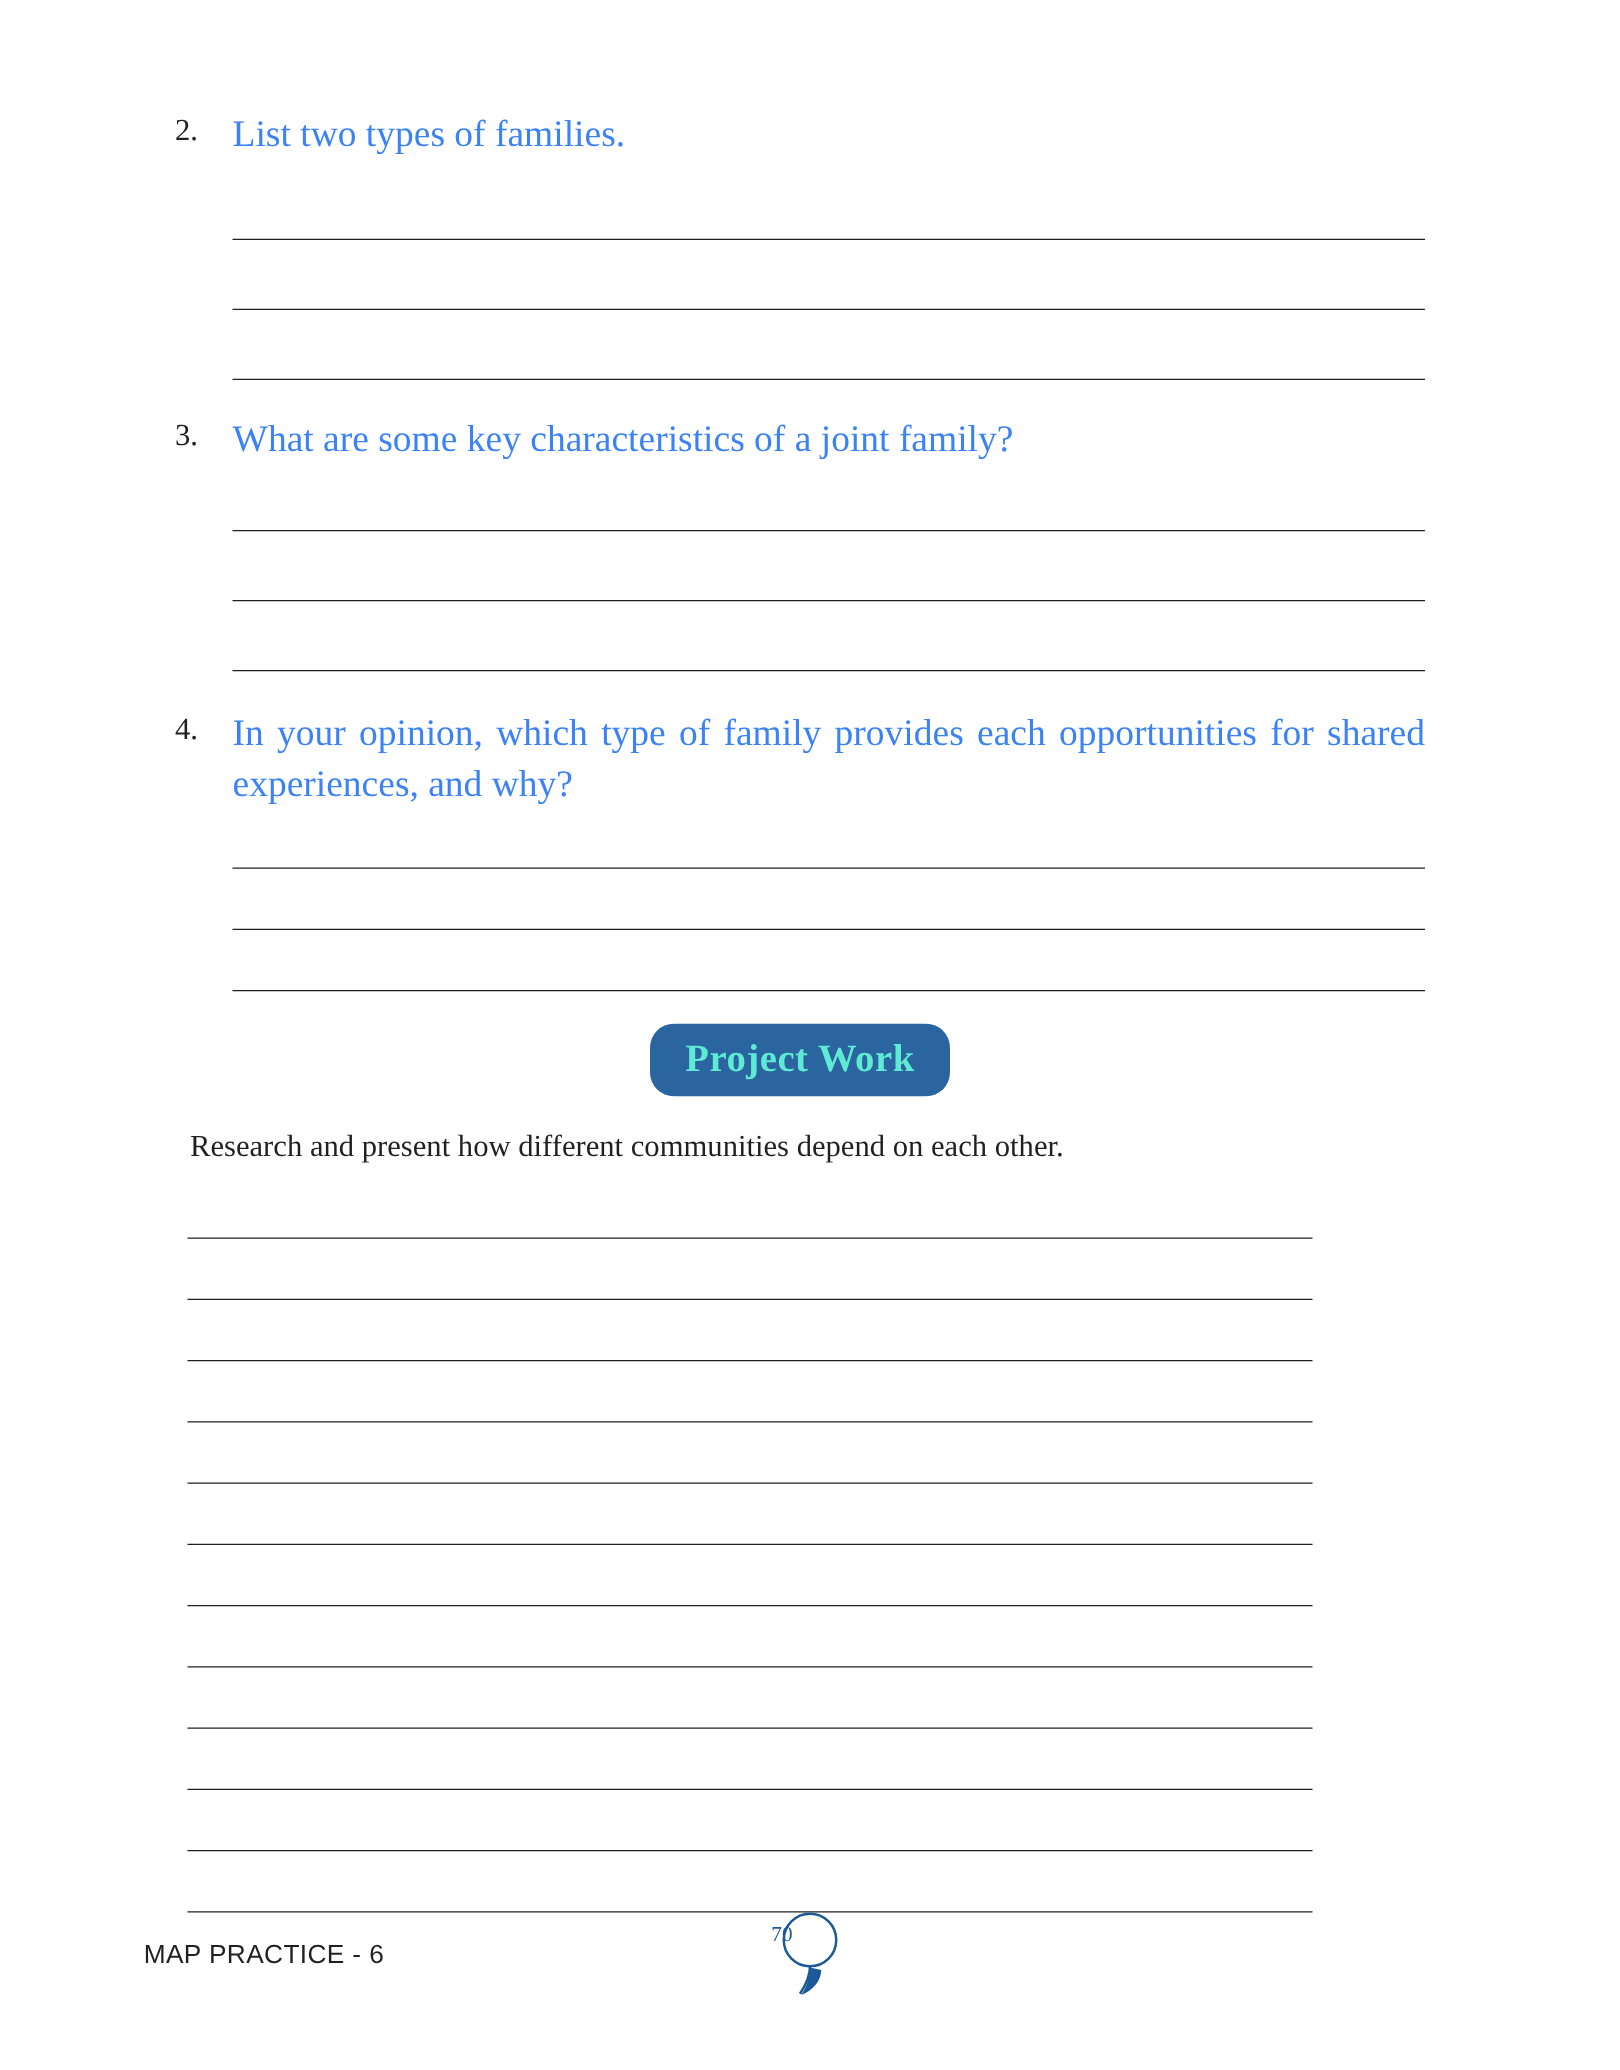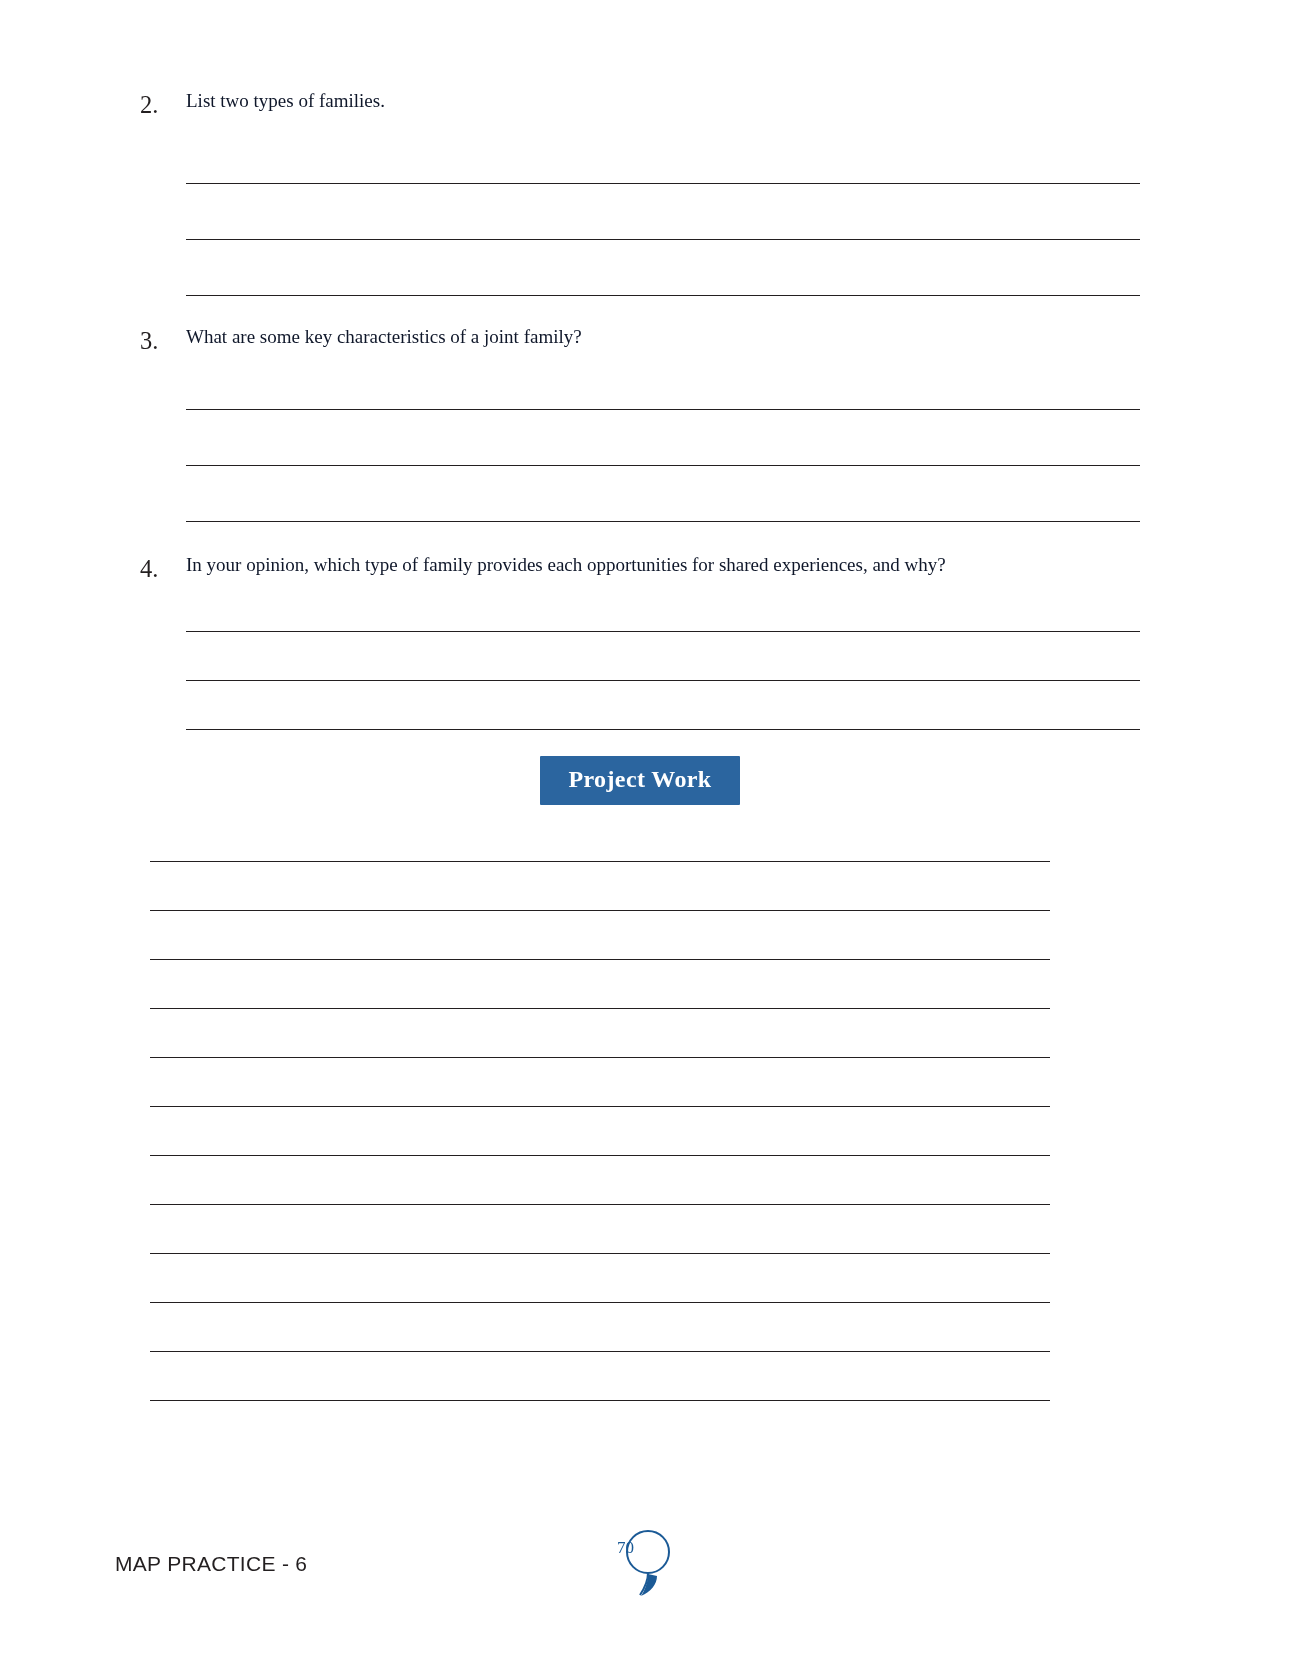--- a/index.html
+++ b/index.html
@@ -37,23 +37,23 @@
   }
   .qnum {
     width: 46px;
     flex: 0 0 46px;
     font-size: 24.5px;
     line-height: 1.35;
     color: #231f20;
   }
   .qtext {
     flex: 1;
-    font-size: 19px;
+    font-size: 30px;
     line-height: 1.35;
-    color: #0f172a;
+    color: #3b82f6;
     text-align: justify;
     text-justify: inter-word;
   }
   .qtext.nojustify {
     text-align: left;
   }
 
   
   .lines {
     margin-left: 46px;
@@ -64,27 +64,27 @@
   }
 
   
   .project-banner-wrap {
     text-align: center;
     margin-top: 26px;
   }
   .project-banner {
     display: inline-block;
     background: #2b659f;
-    color: #ffffff;
+    color: #5eead4;
     font-family: "Liberation Serif", serif;
     font-weight: bold;
-    font-size: 24px;
+    font-size: 31px;
     letter-spacing: 0.4px;
     padding: 10px 28px 12px 28px;
-    border-radius: 1px;
+    border-radius: 19px;
   }
   .project-desc {
     margin-top: 24px;
     margin-left: 12px;
     font-size: 24.5px;
     line-height: 1.35;
     color: #231f20;
   }
   .project-lines {
     margin-top: 30px;
@@ -178,20 +178,21 @@
         <div class="rule"></div>
         <div style="height:48px"></div>
         <div class="rule"></div>
       </div>
     </div>
 
     <div class="project-banner-wrap">
       <span class="project-banner">Project Work</span>
     </div>
 
+    <div class="project-desc">Research and present how different communities depend on each other.</div>
 
     <div class="project-lines">
       <div style="height:26px"></div>
       <div class="rule"></div>
       <div style="height:48px"></div>
       <div class="rule"></div>
       <div style="height:48px"></div>
       <div class="rule"></div>
       <div style="height:48px"></div>
       <div class="rule"></div>

